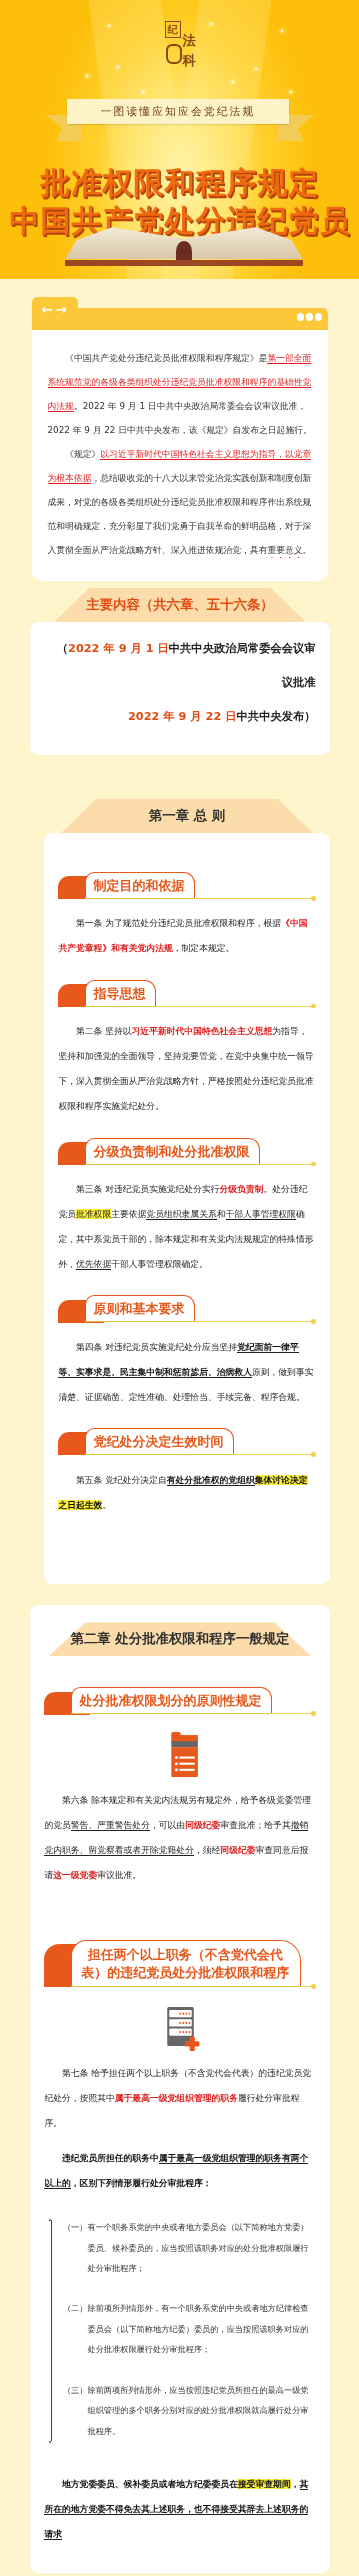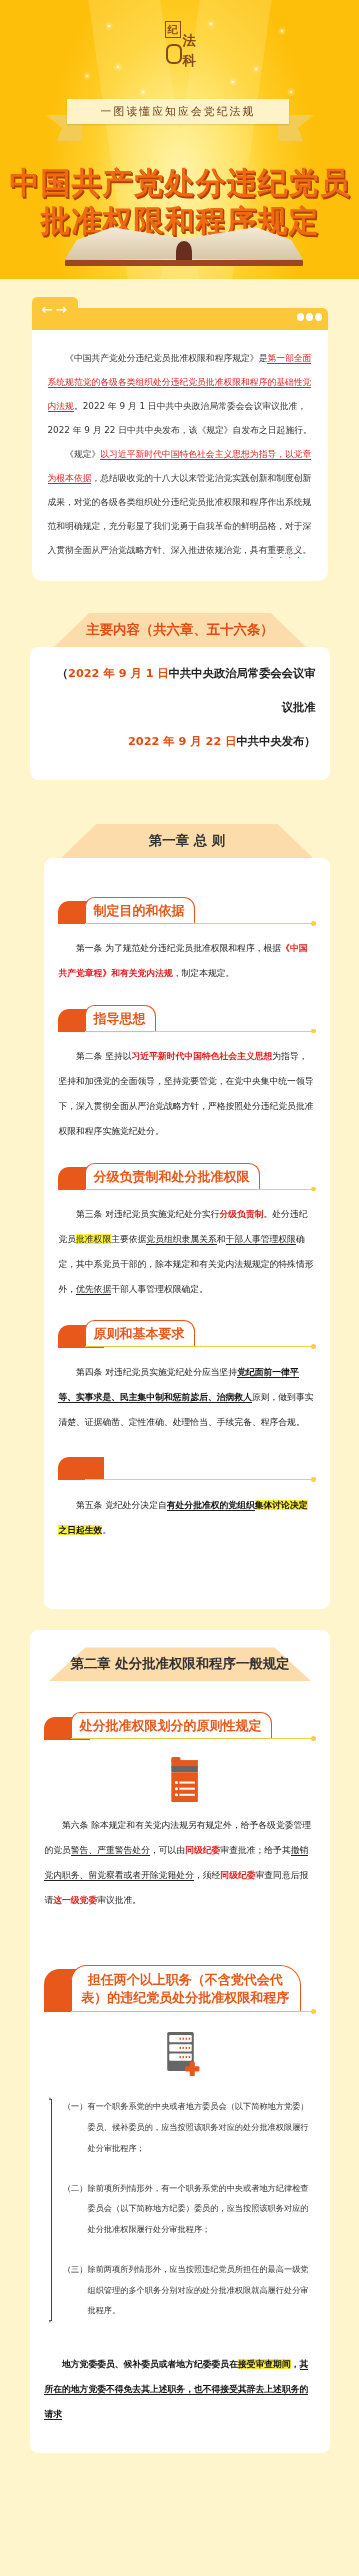--- a/index.html
+++ b/index.html
@@ -47,21 +47,21 @@
   .dotmark { text-emphasis: dot #e01e1e; -webkit-text-emphasis: dot #e01e1e; text-emphasis-position: under; -webkit-text-emphasis-position: under; }
 
   
   .chap-head { position: relative; height: 34px; margin: 0 auto; width: 251px; }
   .chap-head .shape { position: absolute; inset: 0; background: #fbdcaa; clip-path: polygon(14% 0, 86% 0, 100% 100%, 0 100%); border-radius: 10.3px 10.3px 0 0; }
   .chap-head .txt { position: relative; text-align: center; font-size: 13.4px; font-weight: 900; line-height: 34px; color: #333; }
   .chap-head.orange .txt { color: #e24c12; }
 
   .card { background: #fff; margin: 0 30px; border-radius: 8.2px; padding: 20.6px 14.4px 20.6px 14.4px; }
 
-  .summary-wrap { margin-top: 32px; }
+  .summary-wrap { margin-top: 7px; }
   .summary { font-size: 11.3px; font-weight: bold; line-height: 34px; padding: 10.3px 14.4px 20.6px 17.5px; text-align: right; }
   .summary .o { color: #e24c12; }
 
   .chap1-wrap { margin-top: 44px; padding-left: 14px; }
   .chap2-card { margin-top: 20.6px; padding-top: 17.5px; }
   .chap2-card .chap-head { width: 263px; }
 
   
   .sec { position: relative; height: 29px; margin: 18.5px 0 10.3px 0; text-align: center; }
   .sec .lead { position: absolute; left: 0; top: 4.1px; width: 46px; height: 23px; background: #e8581a; border-radius: 11.3px 0 0 0; }
@@ -116,22 +116,22 @@
       <div class="fa">法</div>
       <div class="bai"></div>
       <div class="ke">科</div>
     </div>
 
     <div class="ribbon-tail l"></div>
     <div class="ribbon-tail r"></div>
     <div class="ribbon">一图读懂应知应会党纪法规</div>
 
     <div class="title">
+      <div>批准权限和程序规定</div>
       <div>中国共产党处分违纪党员</div>
-      <div>批准权限和程序规定</div>
     </div>
 
     <div class="book">
       <div class="pg l"></div>
         <div class="pg r"></div>
       <div class="spine"></div>
       <div class="cover"></div>
     </div>
   </div>
 
@@ -207,20 +207,21 @@
         <div class="pill">原则和基本要求</div>
       </div>
       <div class="art">
         <p><span>第四条 对违纪党员实施党纪处分应当坚持</span><span class="u b">党纪面前一律平等、实事求是、民主集中制和惩前毖后、治病救人</span><span>原则，做到事实清楚、证据确凿、定性准确、处理恰当、手续完备、程序合规。</span></p>
       </div>
 
       <div class="sec">
         <div class="lead"></div>
           <div class="line"></div>
           <div class="dot"></div>
+        <div class="pill">党纪处分决定生效时间</div>
       </div>
       <div class="art">
         <p><span>第五条 党纪处分决定自</span><span class="u b">有处分批准权的党组织</span><span class="hl b">集体讨论决定之日起生效</span><span>。</span></p>
       </div>
       <div style="height:41px"></div>
     </div>
   </div>
 
   <div class="card chap2-card">
     <div class="chap-head">
@@ -275,20 +276,25 @@
             <rect x="56" y="33" width="3" height="4"></rect>
             <rect x="38" y="51" width="3" height="4"></rect>
             <rect x="44" y="51" width="3" height="4"></rect>
             <rect x="50" y="51" width="3" height="4"></rect>
             <rect x="56" y="51" width="3" height="4"></rect>
             <rect x="58" y="62" width="10" height="28" rx="2"></rect>
             <rect x="49" y="71" width="28" height="10" rx="2"></rect>
           </g>
         </svg>
     </div>
+    <div class="art">
+      <p><span>第七条 给予担任两个以上职务（不含党代会代表）的违纪党员党纪处分，按照其中</span><span class="r">属于最高一级党组织管理的职务</span><span>履行处分审批程序。</span></p>
+      <div class="spacer"></div>
+      <p class="b"><span>违纪党员所担任的职务中</span><span class="u">属于最高一级党组织管理的职务有两个以上的</span><span>，区别下列情形履行处分审批程序：</span></p>
+    </div>
     <div class="list">
       <div class="arrowline"></div>
       <div class="item">
           <span class="num">（一）</span>
           <span>有一个职务系党的中央或者地方委员会（以下简称地方党委）委员、候补委员的，应当按照该职务对应的处分批准权限履行处分审批程序；</span>
         </div>
       <div class="item">
           <span class="num">（二）</span>
           <span>除前项所列情形外，有一个职务系党的中央或者地方纪律检查委员会（以下简称地方纪委）委员的，应当按照该职务对应的处分批准权限履行处分审批程序；</span>
         </div>

